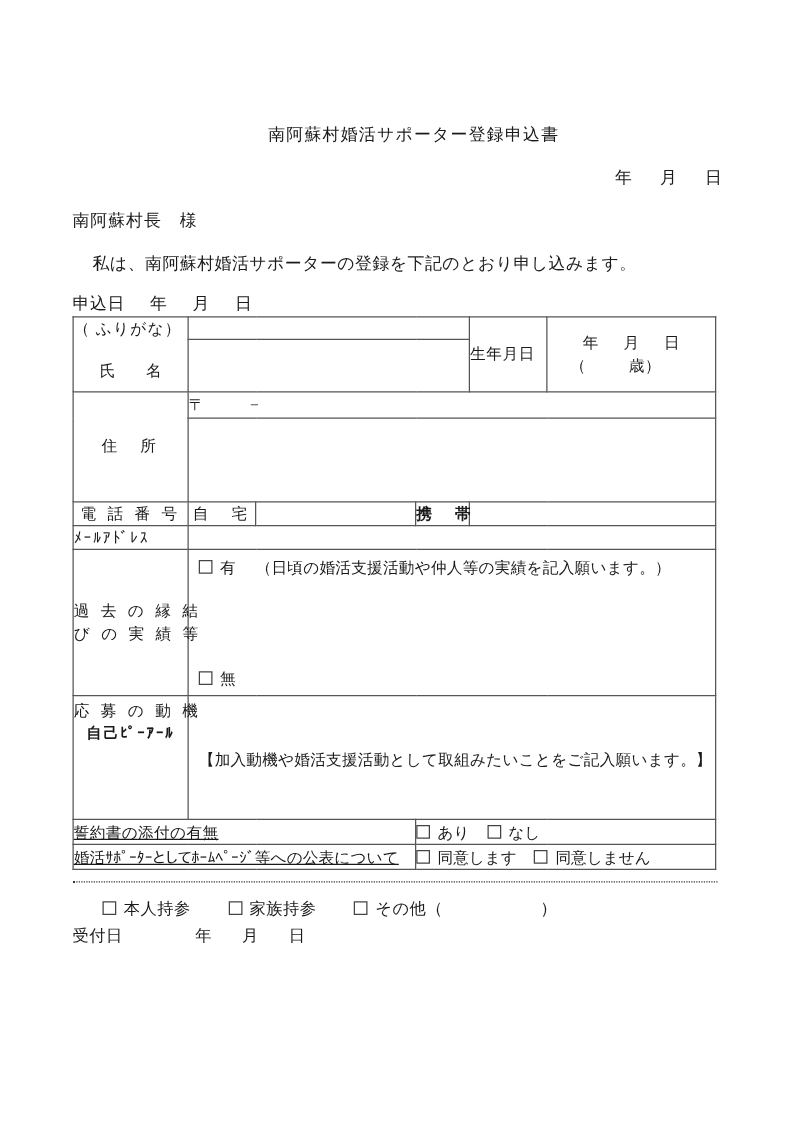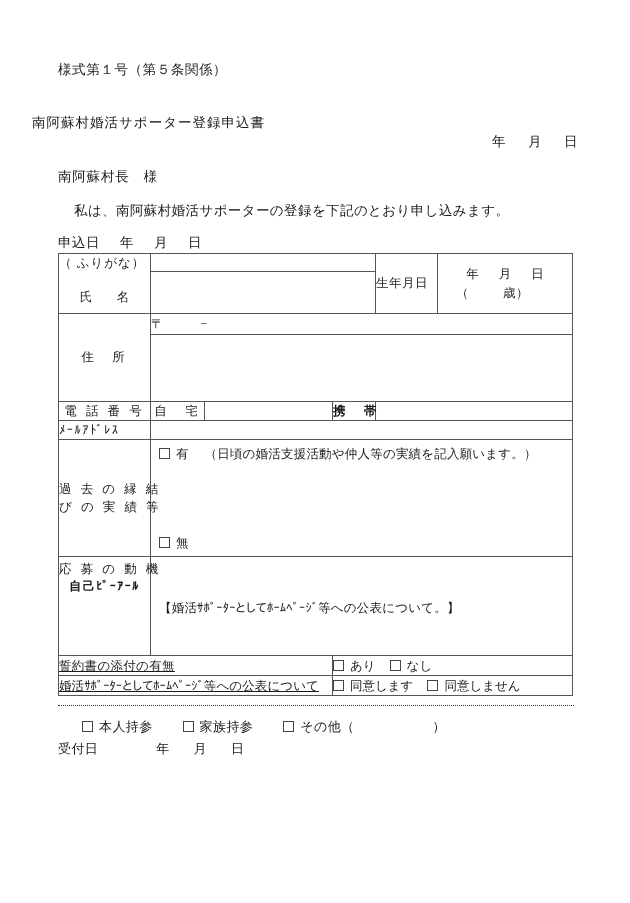--- a/index.html
+++ b/index.html
@@ -28,25 +28,24 @@
     top: 61px;
     font-size: 13.5px;
     letter-spacing: 0.6px;
     white-space: nowrap;
   }
   .doc-title {
     position: absolute;
     left: 0;
     right: 0;
     top: 99px;
-    text-align: left;
+    text-align: center;
     font-size: 13.5px;
     letter-spacing: 1px;
     padding-left: 32px;
-    margin-top: 15px;
   }
   .date-line {
     position: absolute;
     right: 52px;
     top: 133px;
     font-size: 13.5px;
     letter-spacing: 0.5px;
     white-space: nowrap;
   }
   .date-line span.gap { display: inline-block; width: 22px; }
@@ -192,21 +191,20 @@
     letter-spacing: 0.4px;
   }
   .receipt .gap { display: inline-block; width: 24px; }
   .receipt .gap-lg { display: inline-block; width: 58px; }
 </style>
 </head>
 <body>
 
 <div class="page">
 
-  <div class="form-no">様式第１号（第５条関係）</div>
 
   <div class="doc-title">南阿蘇村婚活サポーター登録申込書</div>
 
   <div class="date-line">
     <span>年</span><span class="gap"></span><span>月</span><span class="gap"></span><span>日</span>
   </div>
 
   <div class="addressee">南阿蘇村長　様</div>
 
   <div class="statement">私は、南阿蘇村婚活サポーターの登録を下記のとおり申し込みます。</div>
@@ -285,21 +283,21 @@
         </div>
       </td>
     </tr>
 
     <tr>
       <td class="two-line-lbl" style="height:95px; vertical-align:top; padding-top:3px;">
         <div>応 募 の 動 機</div>
         <div class="hw" style="letter-spacing:1.5px;font-weight:bold;">自己ﾋﾟｰｱｰﾙ</div>
       </td>
       <td colspan="5" class="cell-top" style="padding:3px 0 0 8px;">
-        <span class="hint">【婚活ｻﾎﾟｰﾀｰとしてﾎｰﾑﾍﾟｰｼﾞ等への公表について。】</span>
+        <span class="hint">【加入動機や婚活支援活動として取組みたいことをご記入願います。】</span>
       </td>
     </tr>
 
     <tr>
       <td colspan="3" class="lbl-left" style="height:19px;">誓約書の添付の有無</td>
       <td colspan="3" class="cell-pad">
         <span class="opt"><span class="cb"></span><span>あり</span></span><span class="opt"><span class="cb"></span><span>なし</span></span>
       </td>
     </tr>
 

